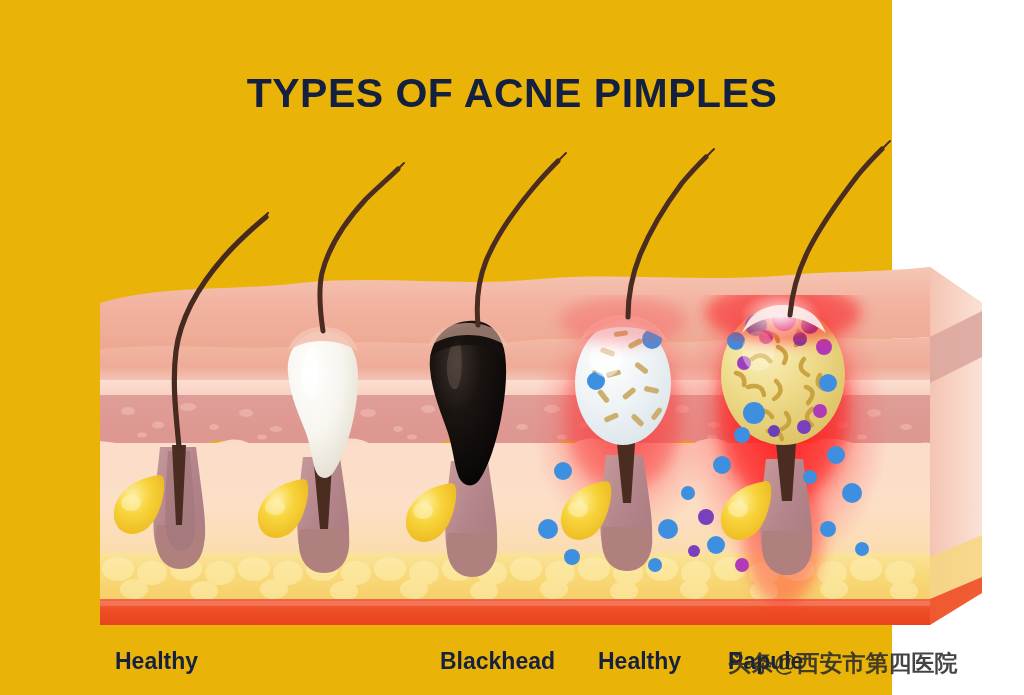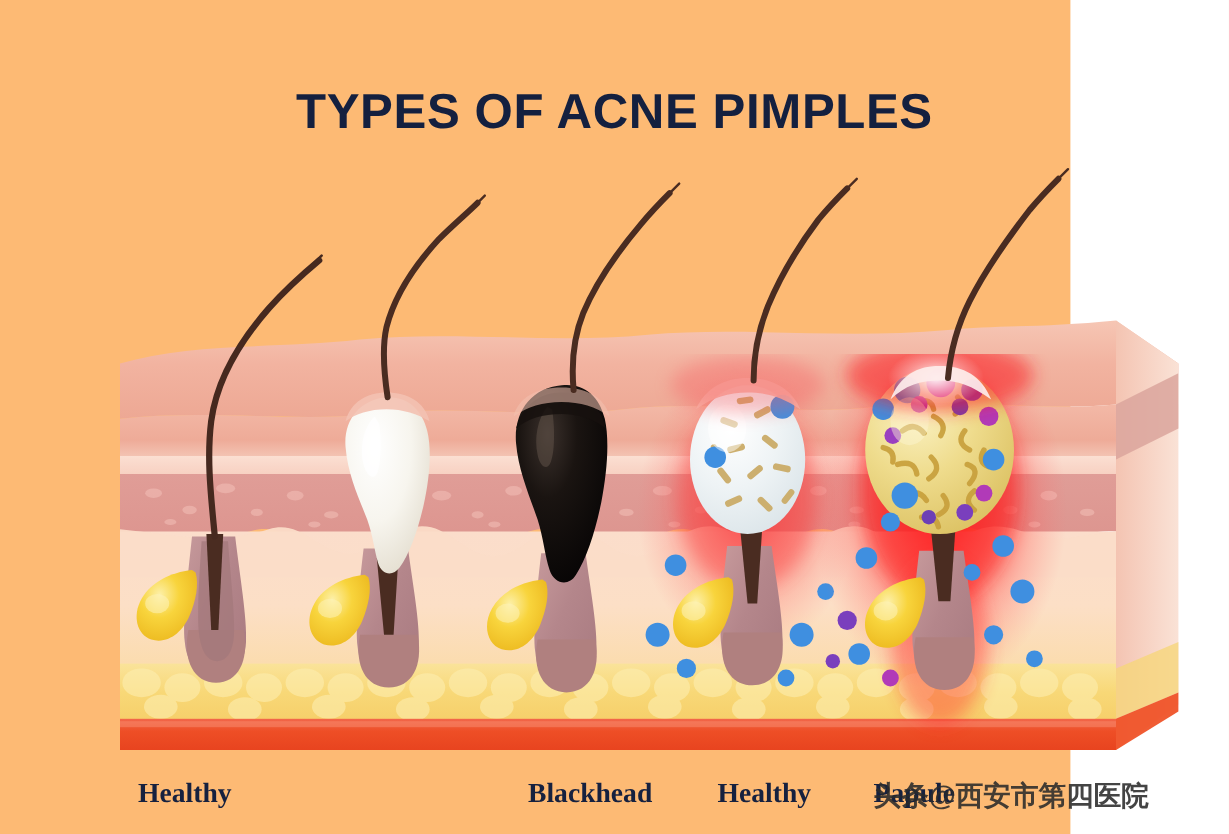--- a/index.html
+++ b/index.html
@@ -12,21 +12,21 @@
     height: 695px;
     overflow: hidden;
     font-family: "Liberation Sans", sans-serif;
     position: relative;
   }
   #stage {
     position: absolute;
     left: 0; top: 0;
     width: 892px;
     height: 695px;
-    background: #fdba74;
+    background: #eab308;
   }
   #title {
     position: absolute;
     left: 0;
     top: 70px;
     width: 1024px;
     text-align: center;
     font-size: 41px;
     font-weight: bold;
     letter-spacing: 0.5px;
@@ -46,21 +46,21 @@
     top: 648px;
     width: 1024px;
     height: 40px;
   }
   .label {
     position: absolute;
     font-size: 23px;
     font-weight: bold;
     color: #16213f;
     white-space: nowrap;
-    font-family: Liberation Serif, serif;
+    font-family: Liberation Sans, sans-serif;
   }
   #watermark {
     position: absolute;
     left: 728px;
     top: 648px;
     font-size: 23px;
     font-weight: bold;
     color: #2b2b2b;
     opacity: 0.88;
     white-space: nowrap;

